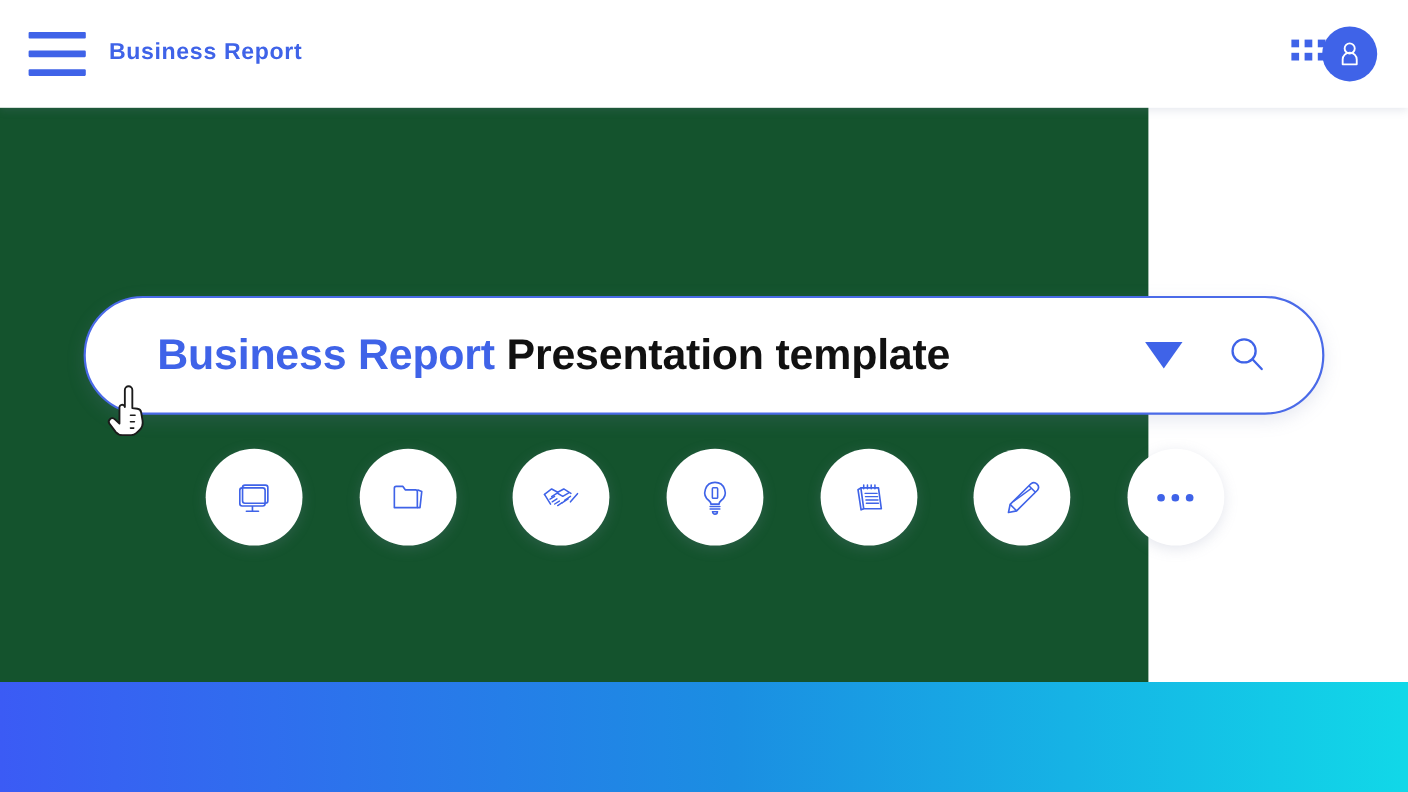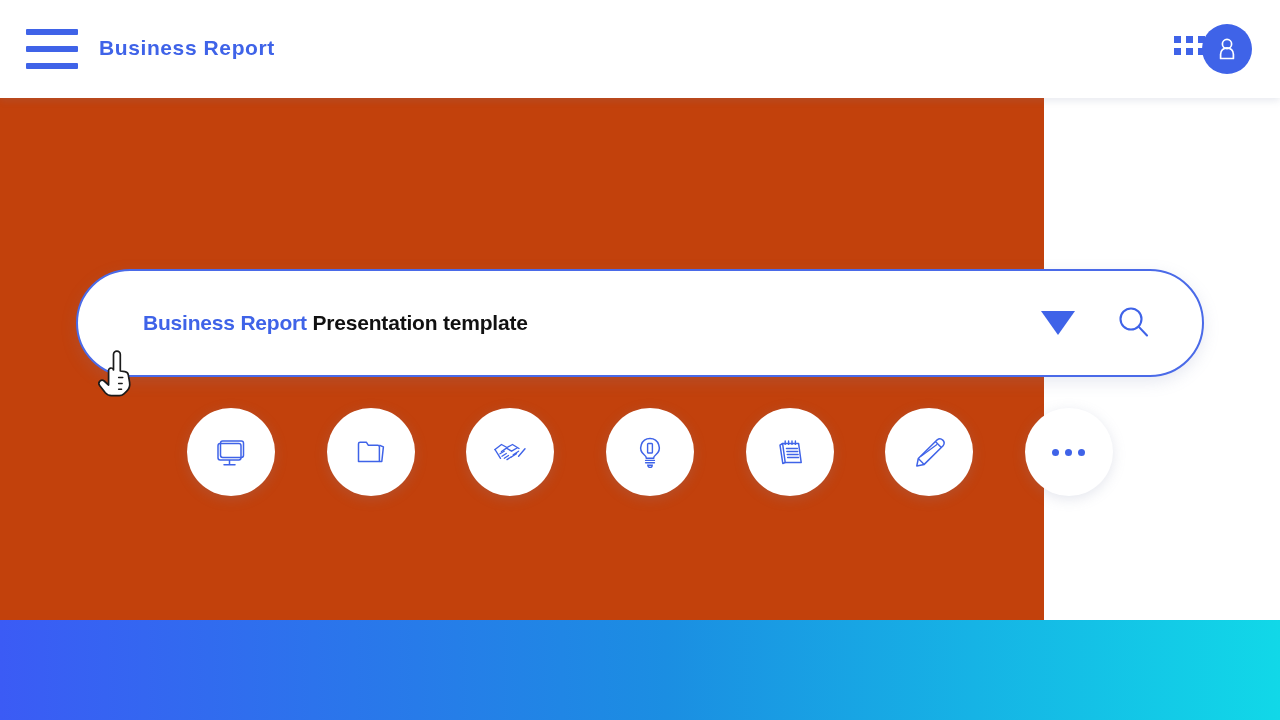--- a/index.html
+++ b/index.html
@@ -9,21 +9,21 @@
     height: 720px;
     overflow: hidden;
     background: #ffffff;
     font-family: "Liberation Sans", sans-serif;
   }
 
   .page {
     position: relative;
     width: 1044px;
     height: 720px;
-    background: #c2410c;
+    background: #14532d;
   }
 
   
   .header {
     position: absolute;
     top: 0; left: 0;
     width: 1280px;
     height: 98px;
     background: #ffffff;
     box-shadow: 0 3px 7px rgba(120, 130, 160, 0.16);
@@ -105,21 +105,21 @@
     background: #ffffff;
     box-shadow: 0 5px 16px rgba(120, 135, 180, 0.18);
     display: flex;
     align-items: center;
     cursor: text;
   }
 
   .search-text {
     position: absolute;
     left: 65px;
-    font-size: 21px;
+    font-size: 39px;
     font-weight: bold;
     white-space: nowrap;
     letter-spacing: -0.2px;
   }
   .search-text .accent { color: #3f63e8; }
   .search-text .plain  { color: #111111; }
 
   .caret-down {
     position: absolute;
     right: 127px;

